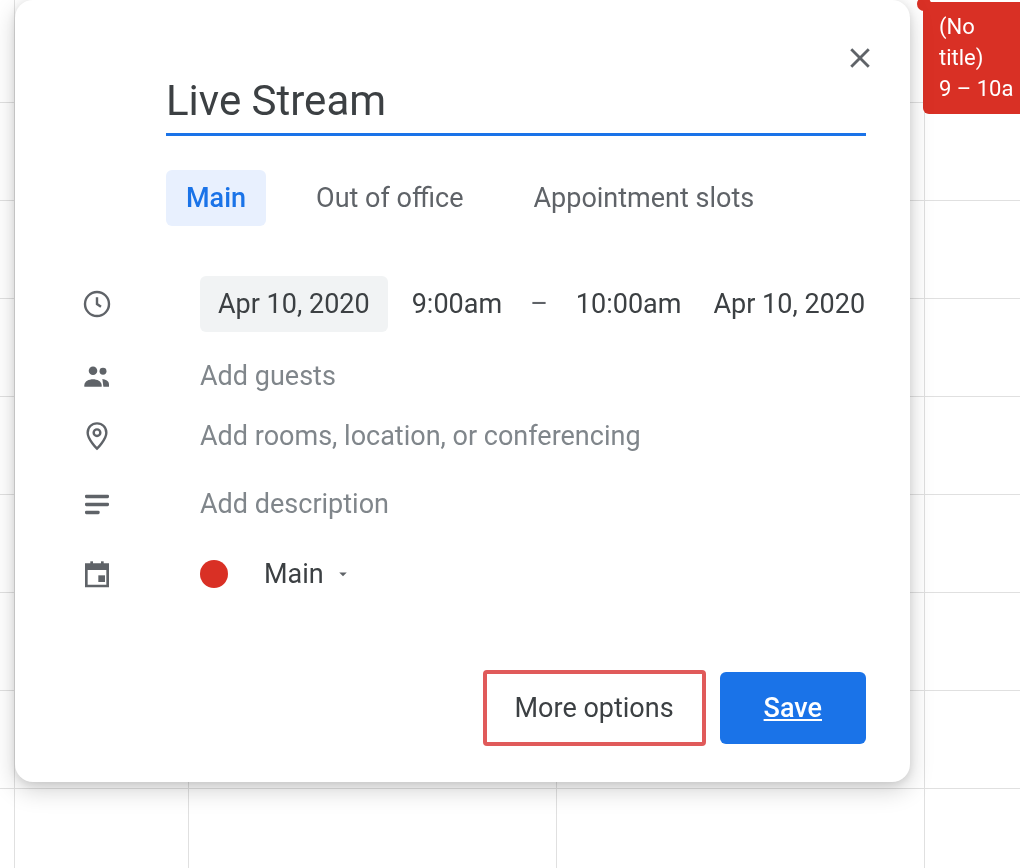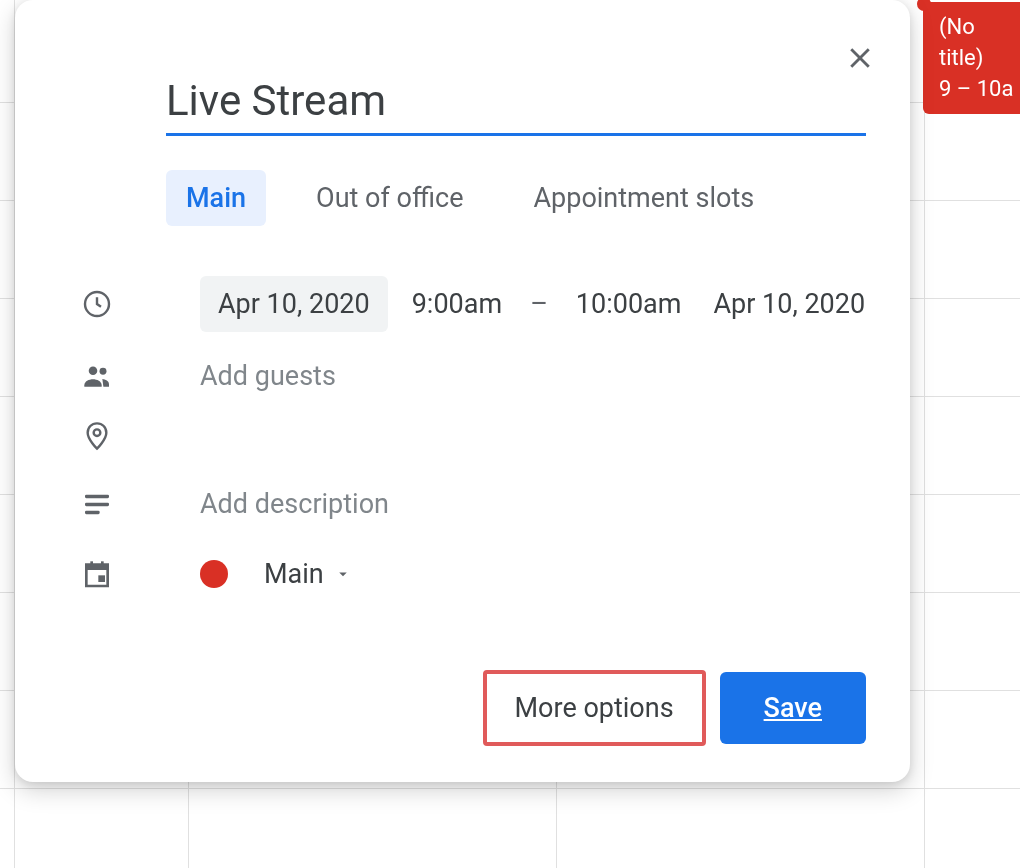--- a/index.html
+++ b/index.html
@@ -282,20 +282,23 @@
     </div>
   </div>
 
   <div class="field-row">
     <div class="icon-col">
       <svg viewBox="0 0 24 24" fill="none" stroke="#5f6368" stroke-width="1.8">
         <path d="M12 2.5c-4 0-7 3-7 7 0 5 7 12 7 12s7-7 7-12c0-4-3-7-7-7z"></path>
           <circle cx="12" cy="9.5" r="2.5"></circle>
       </svg>
     </div>
+    <div class="field-content">
+      <span class="placeholder-text">Add rooms, location, or conferencing</span>
+    </div>
   </div>
 
   <div class="field-row description-row">
     <div class="icon-col">
       <svg viewBox="0 0 24 24" fill="#5f6368">
         <rect x="3" y="5" width="18" height="2.6" rx="1"></rect>
           <rect x="3" y="11" width="18" height="2.6" rx="1"></rect>
           <rect x="3" y="17" width="11" height="2.6" rx="1"></rect>
       </svg>
     </div>

